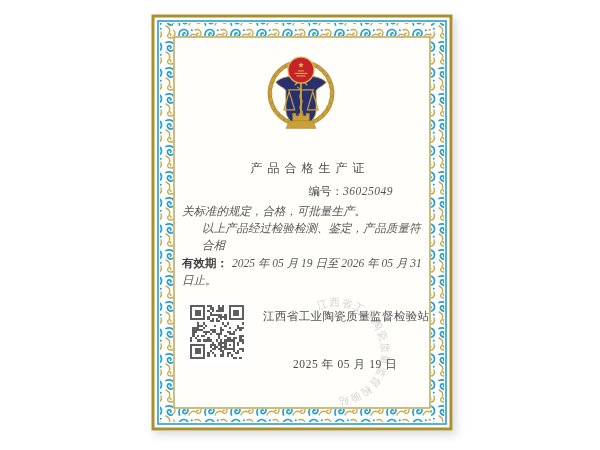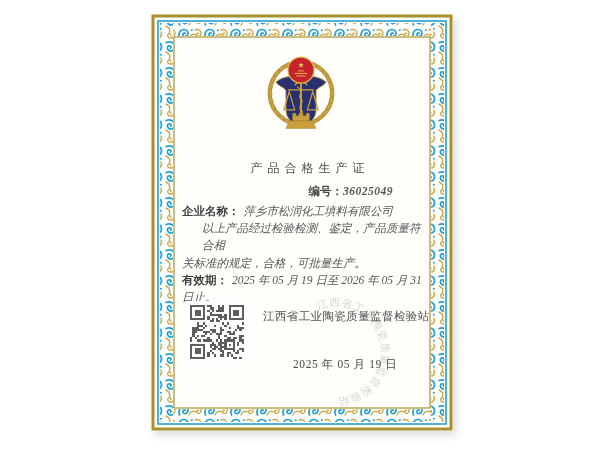--- a/index.html
+++ b/index.html
@@ -19,21 +19,21 @@
   .e-goldline{stroke:var(--emblem-gold);fill:none;stroke-width:1.5;stroke-linecap:round;}
   .e-thick{stroke-width:2.2;}
   .e-tri{fill:none;stroke:var(--emblem-gold);stroke-width:1.4;}
   .e-base{fill:var(--emblem-gold);stroke:var(--emblem-gold-dark);stroke-width:.5;}
   .e-red{fill:var(--emblem-red);stroke:#E2B84C;stroke-width:1.4;}
   .e-reddetail{stroke:#E8C050;stroke-width:1.1;fill:none;}
   .e-star{fill:#F0CE58;}
 
   .title{position:absolute;left:0;top:138px;width:100%;margin:8px;text-align:center;
          font-size:12px;font-weight:400;letter-spacing:5px;color:var(--ink);}
-  .number{position:absolute;top:170px;right:60px;font-size:11.5px;color:var(--ink);font-weight:bold;}
+  .number{position:absolute;top:170px;right:60px;font-size:11.5px;color:var(--ink);}
   .number .num{font-style:italic;letter-spacing:.5px;color:#555;}
   .body{position:absolute;left:31px;right:26px;top:189px;font-size:11.5px;
         line-height:17.2px;color:var(--ink);}
   .lbl{font-weight:bold;color:#3f3f3f;}
   .val{font-style:italic;color:#565656;margin-left:4px;}
   .stmt{font-style:italic;color:#565656;}
   .stmt.indent{padding-left:20px;}
 
   .qr{position:absolute;left:35px;top:287px;}
   .issuer{position:absolute;left:112px;top:295px;font-size:11.5px;letter-spacing:.4px;
@@ -117,25 +117,22 @@
       </svg>
     </div>
 
     <h1 class="title">产品合格生产证</h1>
 
     <div class="number">
       <span>编号：</span><span class="num">36025049</span>
     </div>
 
     <div class="body">
-      <div>
-        <span class="lbl">企业名称：</span><span class="val">萍乡市松润化工填料有限公司</span>
-      </div>
+      <div class="stmt">关标准的规定，合格，可批量生产。</div>
       <div class="stmt indent">以上产品经过检验检测、鉴定，产品质量符合相</div>
-      <div class="stmt">关标准的规定，合格，可批量生产。</div>
       <div>
         <span class="lbl">有效期：</span><span class="val">2025 年 05 月 19 日至 2026 年 05 月 31 日止。</span>
       </div>
     </div>
 
     <svg class="stamp" width="134" height="120" viewBox="0 0 134 120">
       <defs>
         <path id="stampArc" d="M67,14 a46,46 0 1,1 -0.1,0"></path>
       </defs>
       <text transform="rotate(-30 67 60)">

